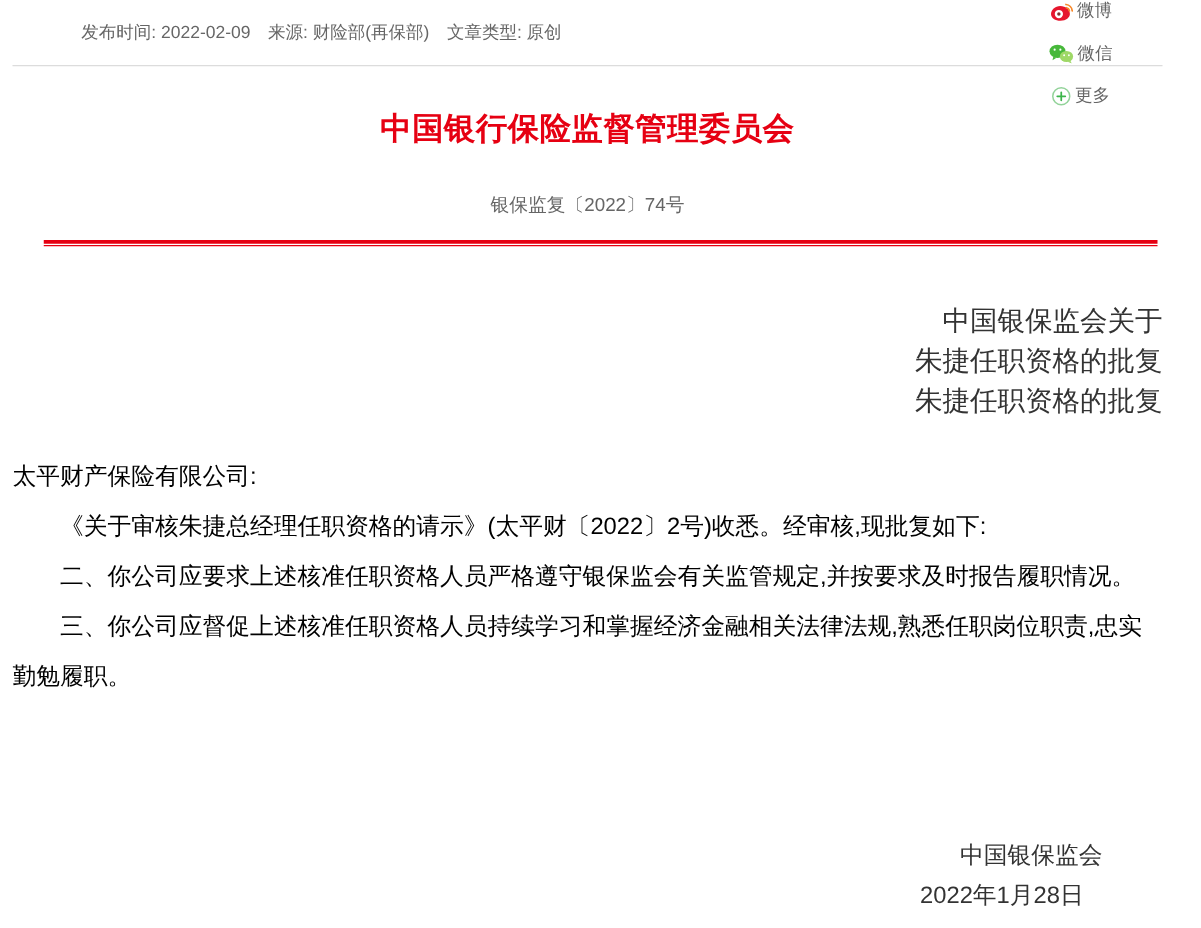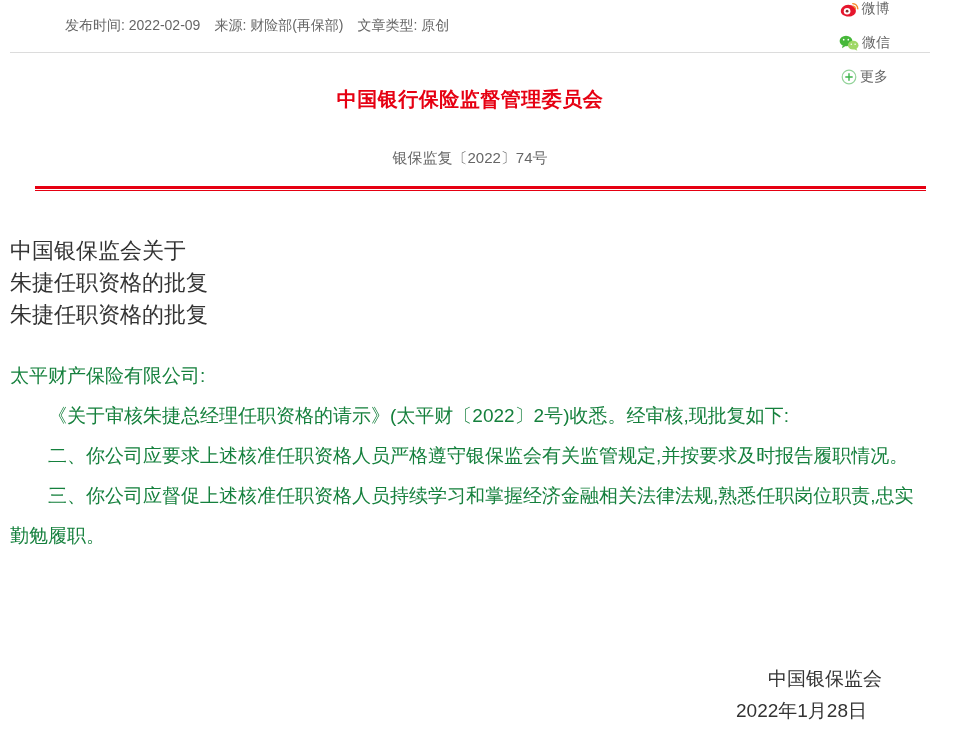--- a/index.html
+++ b/index.html
@@ -46,49 +46,49 @@
     color: #666666;
     cursor: pointer;
     text-decoration: none;
     white-space: nowrap;
   }
   .action svg { display: block; }
   
   .doc-header { text-align: center; }
   .org-title {
     margin: 33px 0 0 0;
-    font-size: 20px;
+    font-size: 25px;
     font-weight: bold;
     color: #e60012;
     letter-spacing: 0.5px;
   }
   .doc-number {
     margin-top: 36px;
     font-size: 15px;
     color: #666666;
   }
   .red-rule {
     margin: 18px 4px 0 25px;
   }
   .red-rule .thick { height: 3px; background: #e60012; }
   .red-rule .thin  { height: 1px; background: #e60012; margin-top: 1px; }
   
   .doc-title {
     margin-top: 44px;
-    text-align: left;
+    text-align: right;
     font-size: 22px;
     line-height: 32px;
     color: #333333;
   }
   
   .doc-body {
     margin-top: 25px;
     font-size: 19px;
     line-height: 40px;
-    color: #15803d;
+    color: #000000;
   }
   .doc-body p { margin: 0; text-indent: 2em; }
   .doc-body p.no-indent { text-indent: 0; }
   
   .sign-block {
     margin-top: 107px;
     text-align: right;
     font-size: 19px;
     line-height: 32px;
     color: #333333;

